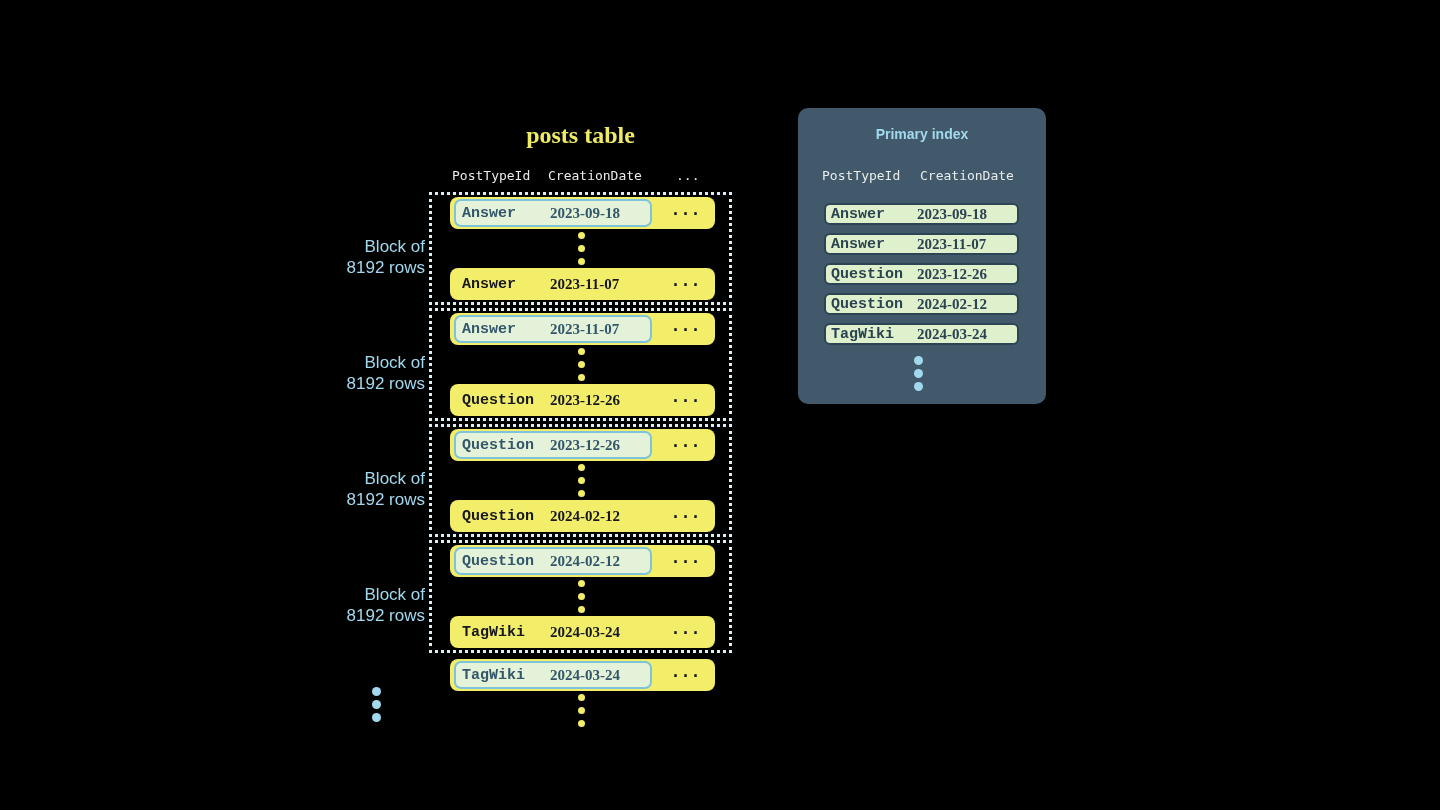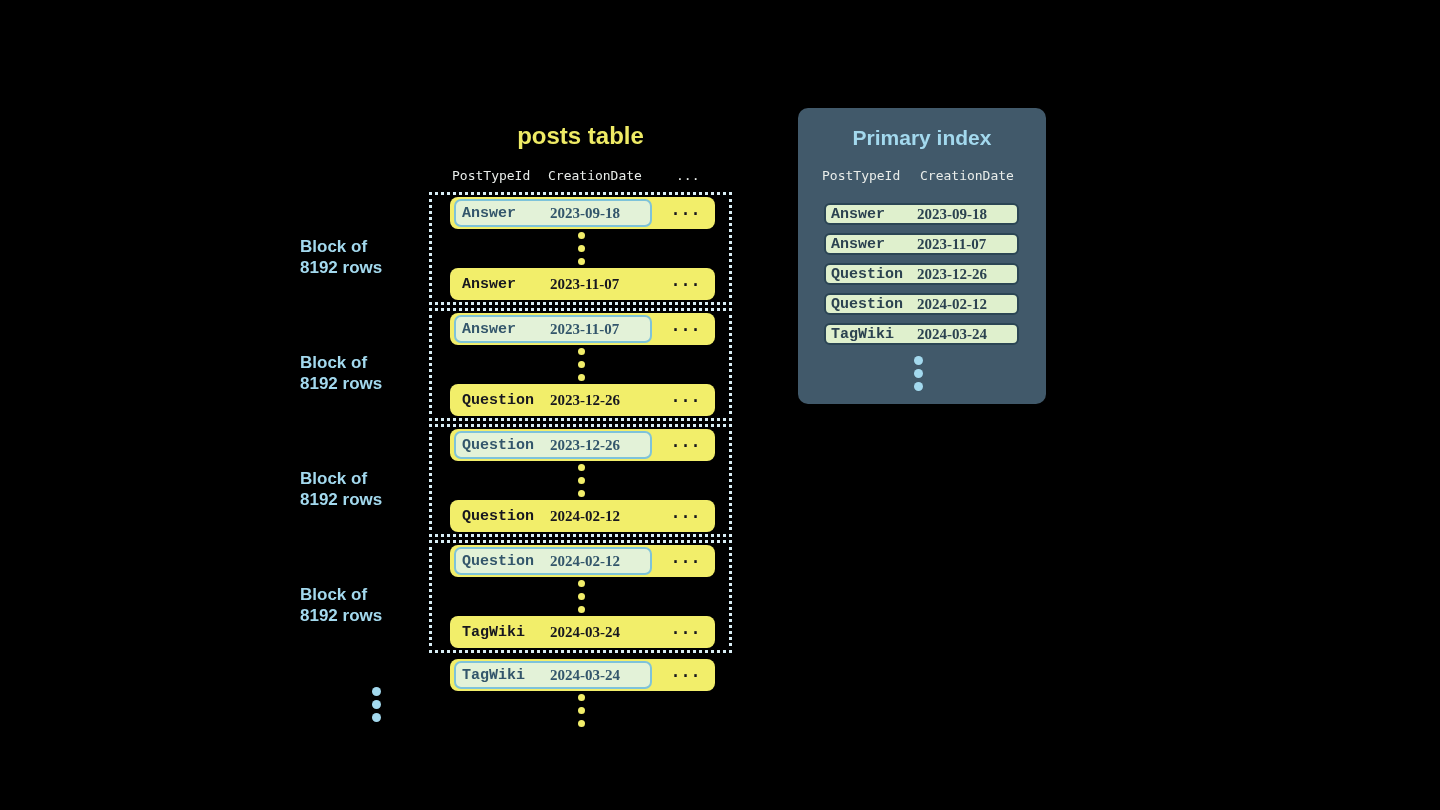--- a/index.html
+++ b/index.html
@@ -24,21 +24,21 @@
     position:relative;
     width:1440px;height:810px;
     background:var(--background);
     overflow:hidden;
     font-family:"Liberation Sans", sans-serif;
   }
 
   
   .posts-title{
     position:absolute;left:429px;top:122px;width:303px;height:32px;
-    text-align:center;font-size:24px;font-weight:bold;color:var(--title-yellow);
+    text-align:center;font-size:24px;font-weight:bold;color:var(--title-yellow);font-family:Liberation Serif, serif;
   }
   .posts-header-col,.idx-header-col{
     position:absolute;font-family:"DejaVu Sans Mono","Liberation Mono",monospace;
     font-size:13px;color:var(--header-white);letter-spacing:0;text-align:center;
   }
   .block{
     position:absolute;left:429px;width:303px;height:113px;
     border:3px dotted var(--dotted-border);
   }
   .prow{
@@ -58,40 +58,40 @@
     display:flex;align-items:center;padding-left:6px;
     color:var(--highlight-text);
   }
   .ctype{display:inline-block;width:88px;white-space:nowrap;font-family:Liberation Mono, monospace;}
   .cdate{white-space:nowrap;font-family:Liberation Serif, serif;}
   .row-ellipsis{
     position:absolute;right:14px;top:4px;
     color:var(--row-text-dark);font-weight:bold;letter-spacing:1px;
   }
   .block-label{
-    position:absolute;left:300px;width:125px;text-align:left;
-    font-size:17px;line-height:21px;font-weight:700;color:var(--accent-blue);
+    position:absolute;left:300px;width:125px;text-align:right;
+    font-size:17px;line-height:21px;font-weight:400;color:var(--accent-blue);
   }
 
   
   .vdots{position:absolute;display:flex;flex-direction:column;gap:6px;align-items:center;}
   .vdots i{display:block;border-radius:50%;}
   .vdots.yellow i{width:7px;height:7px;background:var(--row-yellow);}
   .vdots.blue i{width:9px;height:9px;background:var(--accent-blue);gap:4px;}
   .vdots.blue{gap:4px;}
   .dots-in-block{left:146px;top:37px;}
 
   
   .panel{
     position:absolute;left:798px;top:108px;width:248px;height:296px;
     background:var(--panel-slate);border-radius:10px;
   }
   .panel-title{
     position:absolute;top:18px;left:0;width:100%;text-align:center;
-    font-size:21px;font-weight:bold;color:var(--accent-blue);
+    font-size:14px;font-weight:bold;color:var(--accent-blue);
   }
   .idx-row{
     position:absolute;left:26px;width:195px;height:22px;
     background:var(--index-row-green);
     border:2px solid var(--index-row-border);border-radius:6px;
     display:flex;align-items:center;padding-left:5px;
     font-family:"DejaVu Sans Mono","Liberation Mono",monospace;
     font-size:15px;font-weight:bold;color:var(--index-row-text);
   }
   .idx-row .ctype{width:86px;}

